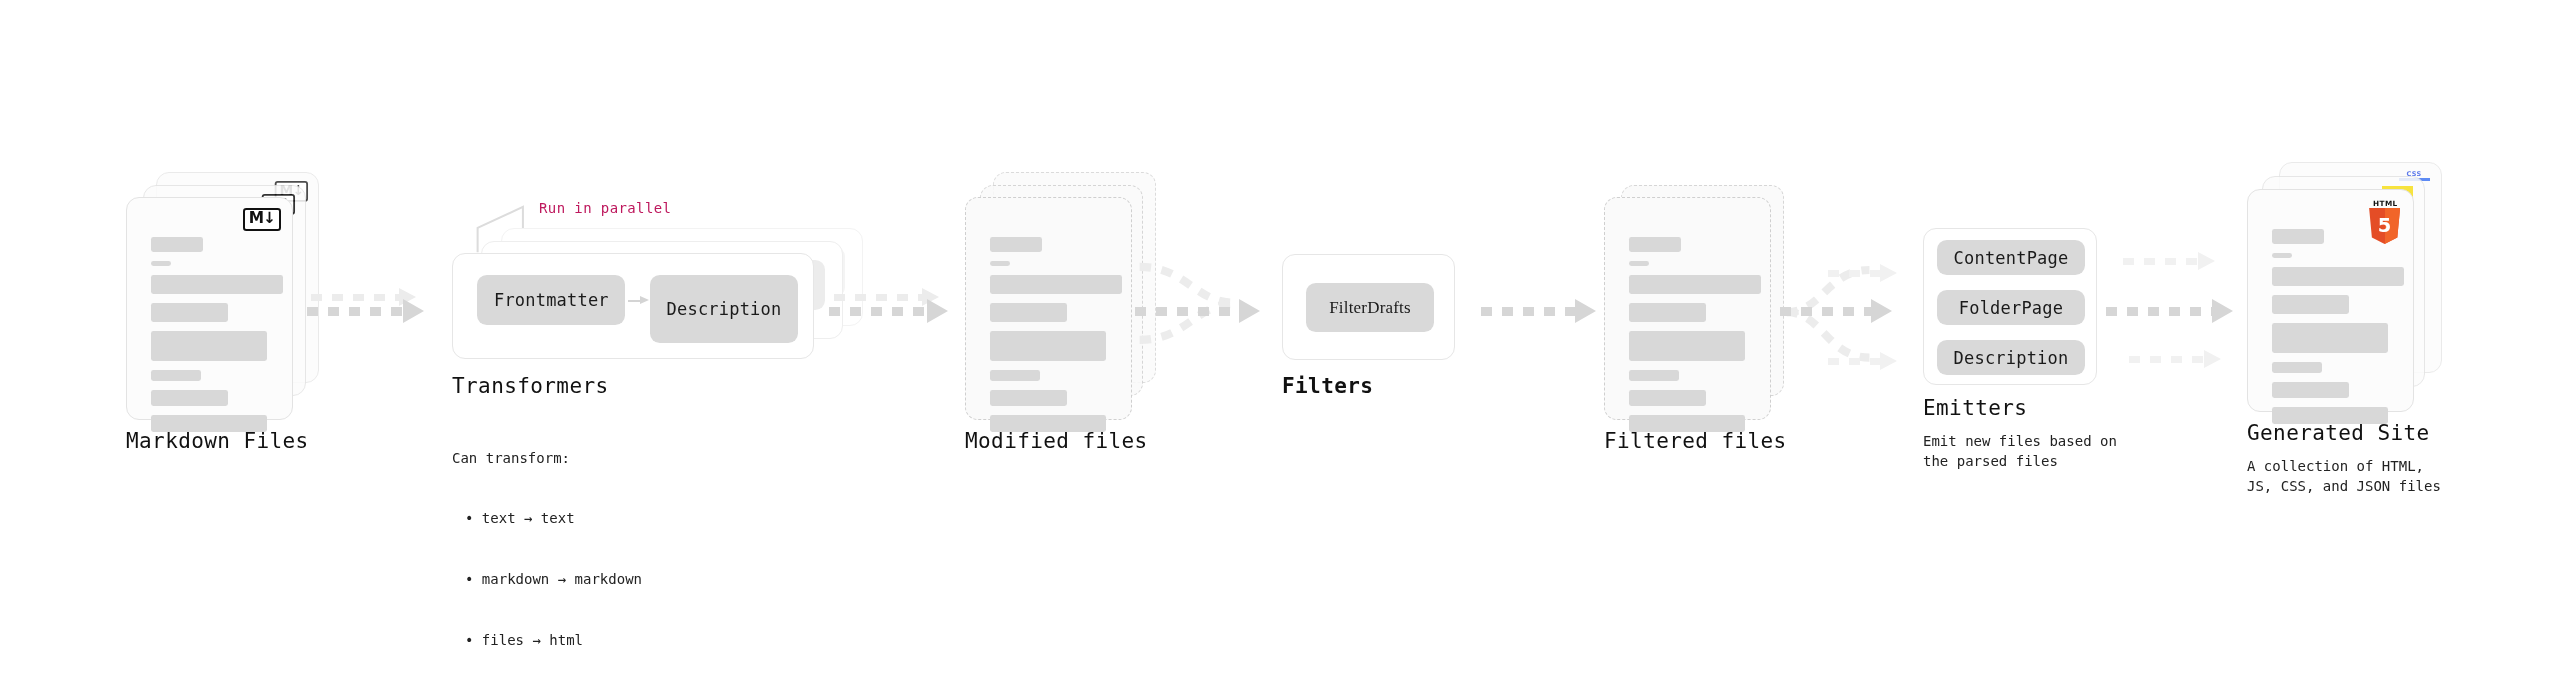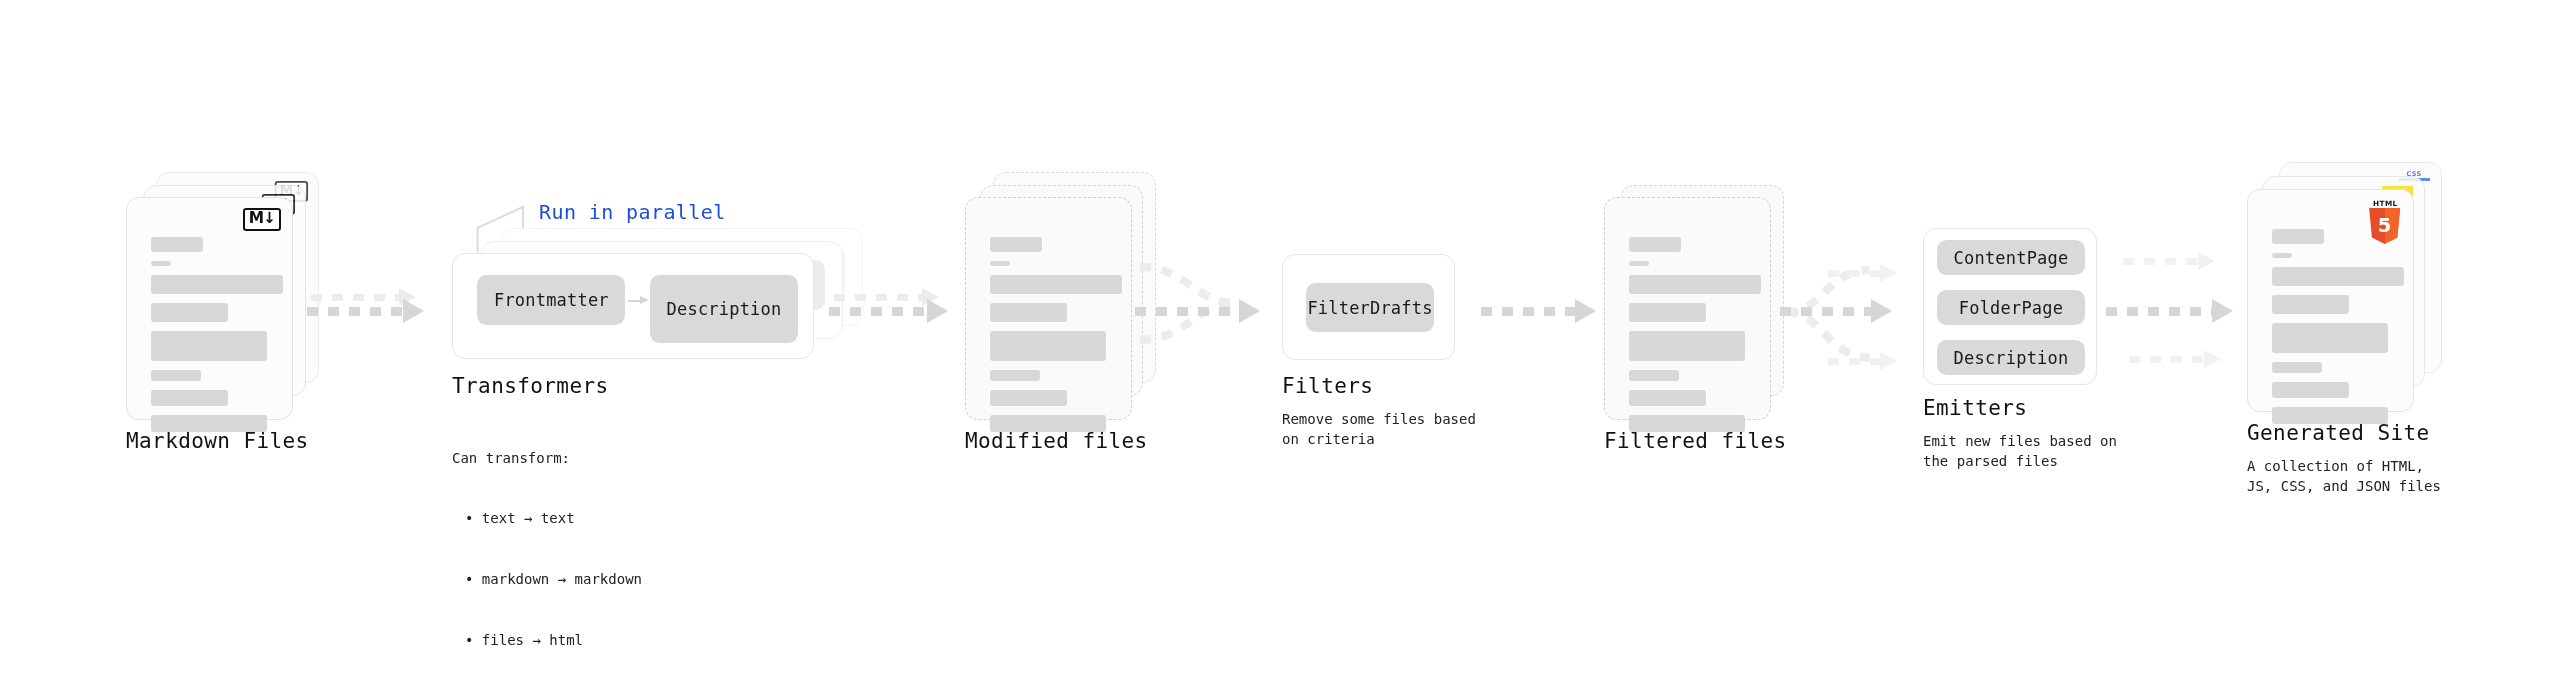--- a/index.html
+++ b/index.html
@@ -114,21 +114,21 @@
   .marrow .h{
     position:absolute;top:-4.1px;width:0;height:0;border-style:solid;
     border-width:4.9px 0 4.9px 9px;border-color:transparent transparent transparent #d4d4d4;
   }
   .marrow.g1 .s{background:#e9e9e9;} .marrow.g1 .h{border-left-color:#e9e9e9;}
   .marrow.g2 .s{background:#efefef;} .marrow.g2 .h{border-left-color:#efefef;}
 
   
   .par{position:absolute;}
   .par .lbl{
-    position:absolute;font-size:20px;color:#1d4ed8;white-space:nowrap;
+    position:absolute;font-size:14px;color:#be185d;white-space:nowrap;
     left:63px;top:-4.9px;letter-spacing:0.4px;
   }
 </style>
 </head>
 <body>
 
 <div class="canvas">
 
   <div class="stack">
     <div class="card back2" style="left:156px;top:172px;width:163px;height:211px;">
@@ -244,26 +244,24 @@
       <path d="M2,18 C60,18 70,62 118,62" fill="none" stroke="#ececec" stroke-width="10" stroke-dasharray="14 13"></path>
       <path d="M2,108 C60,108 70,64 118,64" fill="none" stroke="#ececec" stroke-width="10" stroke-dasharray="14 13"></path>
     </svg>
   </div>
   <div class="arrow" style="left:1135px;top:307px;width:134px;">
     <div class="shaft" style="width:107px;"></div>
     <div class="head" style="left:104px;"></div>
   </div>
 
   <div class="group" style="left:1282px;top:254px;width:173px;height:106px;">
-    <div class="chip" style="left:23px;top:28px;width:128px;height:49px;">FilterDrafts</div>
-  </div>
-  <div class="cap" style="left:1282px;top:374px;">
+    <div class="chip" style="left:23px;top:28px;width:128px;height:49px;font-family:Liberation Serif, serif;">FilterDrafts</div>
+  </div>
+  <div class="cap" style="left:1282px;top:374px;font-weight:bold;">
     <div class="title">Filters</div>
-    <div class="sub">Remove some files based
-on criteria</div>
   </div>
 
   <div class="arrow" style="left:1481px;top:307px;width:122px;">
     <div class="shaft" style="width:98px;"></div>
     <div class="head" style="left:94px;"></div>
   </div>
 
   <div class="stack">
     <div class="card dashed back1" style="left:1621px;top:185px;width:163px;height:211px;"></div>
     <div class="card dashed" style="left:1604px;top:197px;width:167px;height:223px;">

